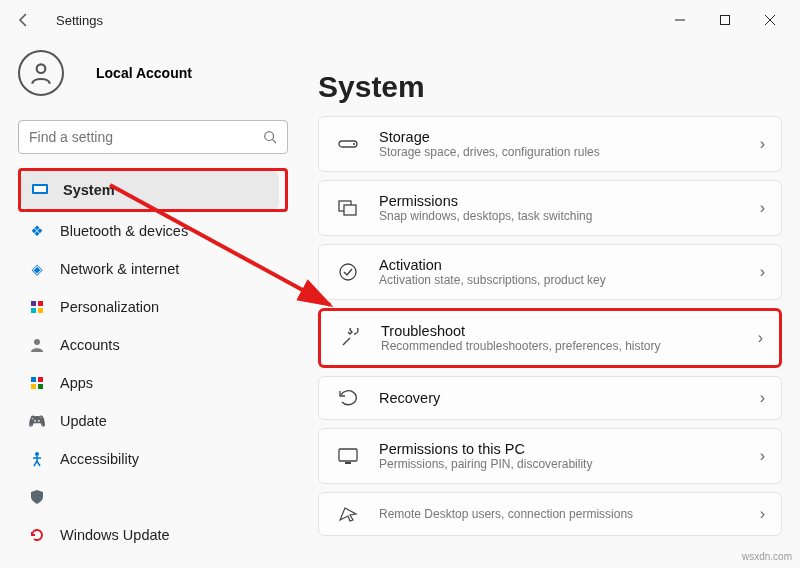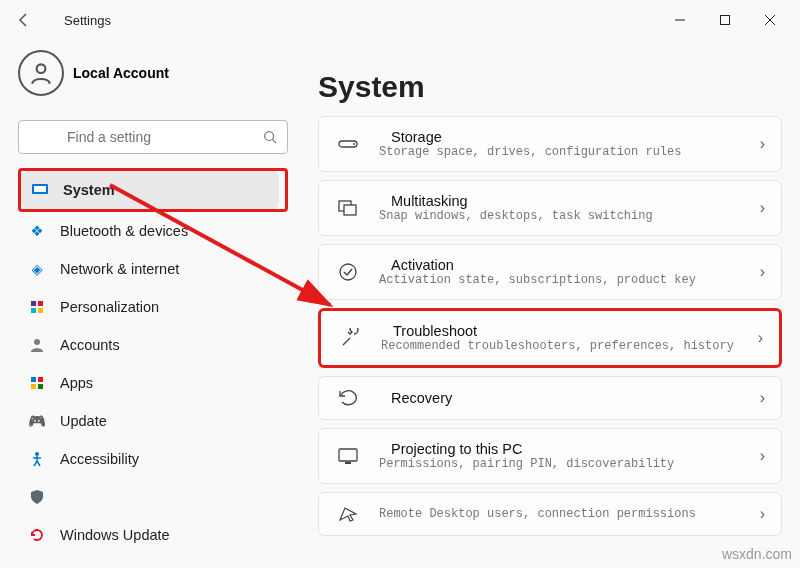--- a/index.html
+++ b/index.html
@@ -1,45 +1,45 @@
 <!DOCTYPE html>
 <html><head>
 <meta charset="utf-8">
 <style>
 * { box-sizing: border-box; margin: 0; padding: 0; font-family: "Segoe UI", sans-serif; }
 body { width: 800px; height: 568px; background: #f9f9f9; overflow: hidden; position: relative; }
 .window { width: 100%; height: 100%; background: #f9f9f9; position: relative; }
 .titlebar { height: 40px; display: flex; align-items: center; padding: 0 8px; }
 .back-btn { width: 32px; height: 32px; display: flex; align-items: center; justify-content: center; color: #555; cursor: pointer; }
-.title { font-size: 13px; color: #222; margin-left: 24px; }
+.title { font-size: 13px; color: #222; margin-left: 16px; }
 .winctrl { margin-left: auto; display: flex; }
 .winctrl div { width: 45px; height: 32px; display: flex; align-items: center; justify-content: center; cursor: pointer; }
 .content { display: flex; height: calc(100% - 40px); }
 .sidebar { width: 300px; padding: 10px 12px 0 18px; overflow: hidden; }
-.user-row { display: flex; align-items: center; gap: 9px; margin-bottom: 24px; }
+.user-row { display: flex; align-items: center; gap: 32px; margin-bottom: 24px; }
 .avatar { width: 46px; height: 46px; border: 2px solid #555; border-radius: 50%; display: flex; align-items: center; justify-content: center; color: #555; }
 .user-name { font-size: 14px; font-weight: 600; }
 .search-box { display: flex; align-items: center; border: 1px solid #bbb; background: #fff; border-radius: 4px; height: 34px; padding: 0 10px; margin-bottom: 14px; }
-.search-box input { border: none; outline: none; flex: 1; font-size: 14px; background: transparent; color: #888; margin-left: 38px; }
+.search-box input { border: none; outline: none; flex: 1; font-size: 14px; background: transparent; color: #888; }
 .nav { display: flex; flex-direction: column; }
 .nav-item { display: flex; align-items: center; gap: 14px; height: 38px; padding: 0 10px; border-radius: 6px; cursor: pointer; font-size: 14.5px; color: #222; }
 .nav-item.selected { background: #e9e9e9; font-weight: 600; }
 .nav-icon { width: 18px; display: flex; align-items: center; justify-content: center; }
 .highlight-system { border: 3px solid #e31b1b; border-radius: 4px; padding-right: 6px; }
 .main { flex: 1; padding: 30px 18px 0 18px; overflow: hidden; }
 .page-title { font-size: 30px; font-weight: 600; margin-bottom: 12px; color: #222; }
 .card { display: flex; align-items: center; background: #fdfdfd; border: 1px solid #e4e4e4; border-radius: 6px; padding: 12px 16px; margin-bottom: 8px; cursor: pointer; }
 .card.highlight { border: 3px solid #e31b1b; }
 .card-icon { width: 26px; color: #444; display: flex; align-items: center; justify-content: center; margin-right: 18px; }
 .card-text { flex: 1; }
-.card-title { font-size: 14.5px; color: #111; margin-left: 12px; }
-.card-sub { font-size: 12px; color: #777; font-family: Liberation Mono, monospace; }
+.card-title { font-size: 14.5px; color: #111; }
+.card-sub { font-size: 12px; color: #777; }
 .card-chev { color: #666; }
 .arrow { position: absolute; pointer-events: none; }
-.watermark { position: absolute; bottom: 6px; right: 8px; font-size: 14px; color: #999; }
+.watermark { position: absolute; bottom: 6px; right: 8px; font-size: 10px; color: #999; }
 </style>
 </head>
 <body>
 
 <div class="window">
   <div class="titlebar">
     <div class="back-btn">
       <svg width="16" height="16" viewBox="0 0 16 16">
           <path d="M10 2 L4 8 L10 14" stroke="#555" stroke-width="1.5" fill="none"></path>
         </svg>
@@ -185,21 +185,21 @@
       </div>
 
       <div class="card">
         <div class="card-icon">
             <svg width="20" height="16" viewBox="0 0 20 16">
               <rect x="1" y="1" width="12" height="10" stroke="#444" stroke-width="1.3" fill="none"></rect>
               <rect x="6" y="5" width="12" height="10" stroke="#444" stroke-width="1.3" fill="#f9f9f9"></rect>
             </svg>
           </div>
         <div class="card-text">
-            <div class="card-title">Multitasking</div>
+            <div class="card-title">Permissions</div>
             <div class="card-sub">Snap windows, desktops, task switching</div>
           </div>
         <div class="card-chev">›</div>
       </div>
 
       <div class="card">
         <div class="card-icon">
             <svg width="20" height="20" viewBox="0 0 20 20">
               <circle cx="10" cy="10" r="8" stroke="#444" stroke-width="1.3" fill="none"></circle>
               <path d="M6 10 L9 13 L14 7" stroke="#444" stroke-width="1.5" fill="none"></path>
@@ -239,21 +239,21 @@
       </div>
 
       <div class="card">
         <div class="card-icon">
             <svg width="20" height="16" viewBox="0 0 20 16">
               <rect x="1" y="1" width="18" height="12" rx="1" stroke="#444" stroke-width="1.3" fill="none"></rect>
               <rect x="7" y="14" width="6" height="2" fill="#444"></rect>
             </svg>
           </div>
         <div class="card-text">
-            <div class="card-title">Projecting to this PC</div>
+            <div class="card-title">Permissions to this PC</div>
             <div class="card-sub">Permissions, pairing PIN, discoverability</div>
           </div>
         <div class="card-chev">›</div>
       </div>
 
       <div class="card">
         <div class="card-icon">
             <svg width="20" height="16" viewBox="0 0 20 16">
               <path d="M2 14 L7 2 L18 8 L12 9 L15 14 L12 15 L10 10 Z" stroke="#444" stroke-width="1.2" fill="none"></path>
             </svg>

